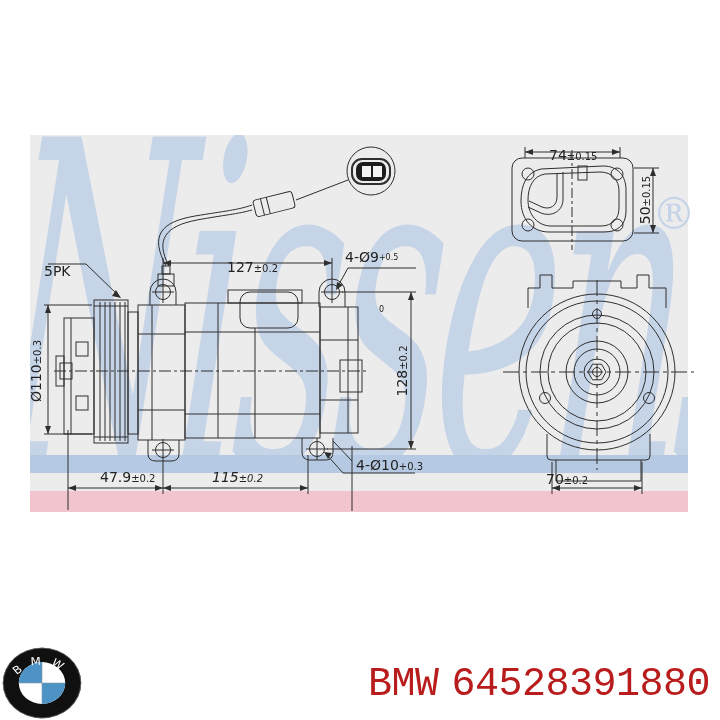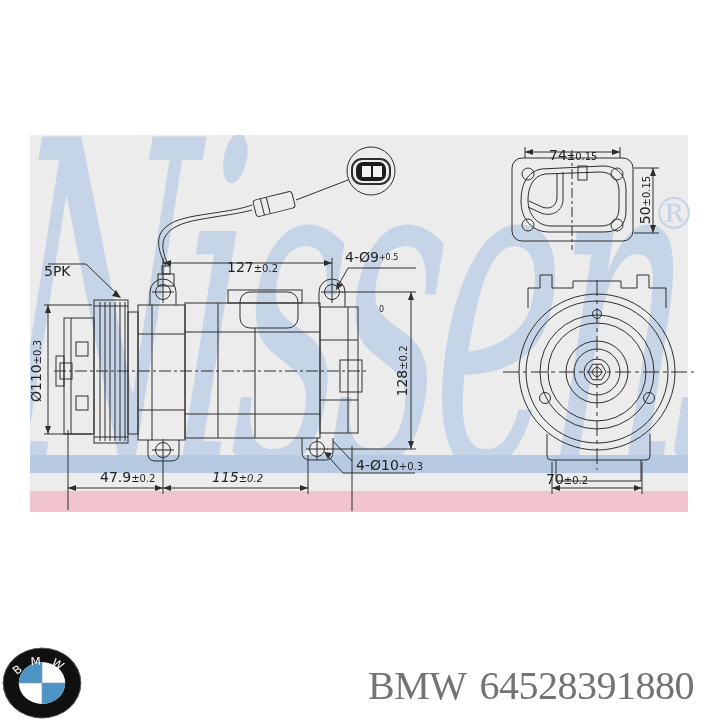--- a/index.html
+++ b/index.html
@@ -15,22 +15,22 @@
   .stripe-pink{position:absolute;left:0;top:356px;width:100%;height:21px;background:#f2c4ce;}
   svg.draw{position:absolute;left:0;top:0;z-index:3;}
   .labels{position:absolute;left:0;top:0;width:720px;height:720px;z-index:4;pointer-events:none;}
   .dim{position:absolute;font-size:14px;color:#222;white-space:nowrap;line-height:1;}
   .dim .tol{font-size:10px;}
   .dim .stack{display:inline-flex;flex-direction:column;font-size:8px;line-height:8px;
               vertical-align:2px;margin-left:0;gap:44px;}
   .vert{transform:translate(-50%,-50%) rotate(-90deg);}
   .registered{position:absolute;left:652px;top:192px;font-size:44px;color:#c6d4e8;
               font-family:"DejaVu Serif",serif;line-height:1;}
-  .footer-text{position:absolute;left:368px;top:662px;font-size:40px;color:#737373;
-               letter-spacing:-0.5px;font-family:Liberation Serif, serif;white-space:nowrap;}
+  .footer-text{position:absolute;left:368px;top:662px;font-size:40px;color:#b91c1c;
+               letter-spacing:-0.5px;font-family:Liberation Mono, monospace;white-space:nowrap;}
   .footer-text .part{margin-left:13px;}
   .bmw-logo{position:absolute;left:2px;top:647px;z-index:4;}
 </style>
 </head>
 <body>
 
 <div class="diagram">
   <div class="watermark">Nissens</div>
   <div class="stripe-blue"></div>
   <div class="stripe-pink"></div>

